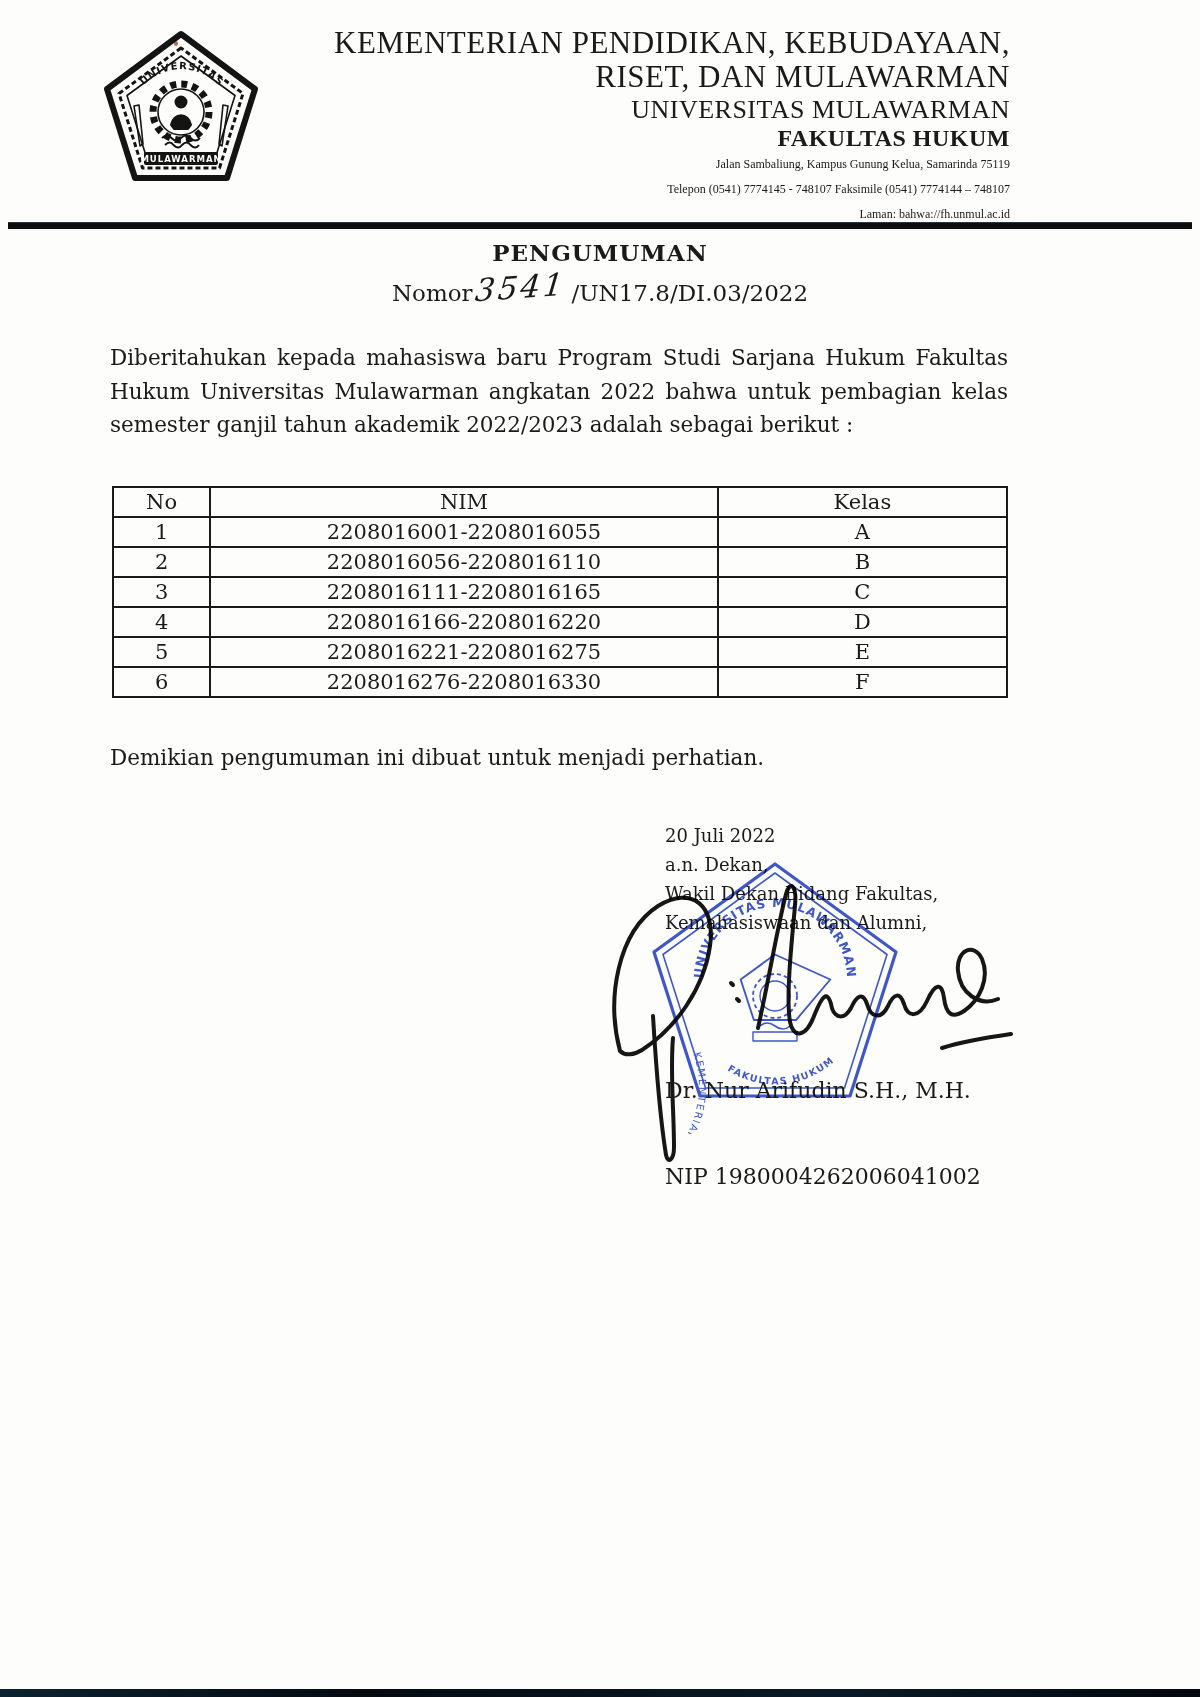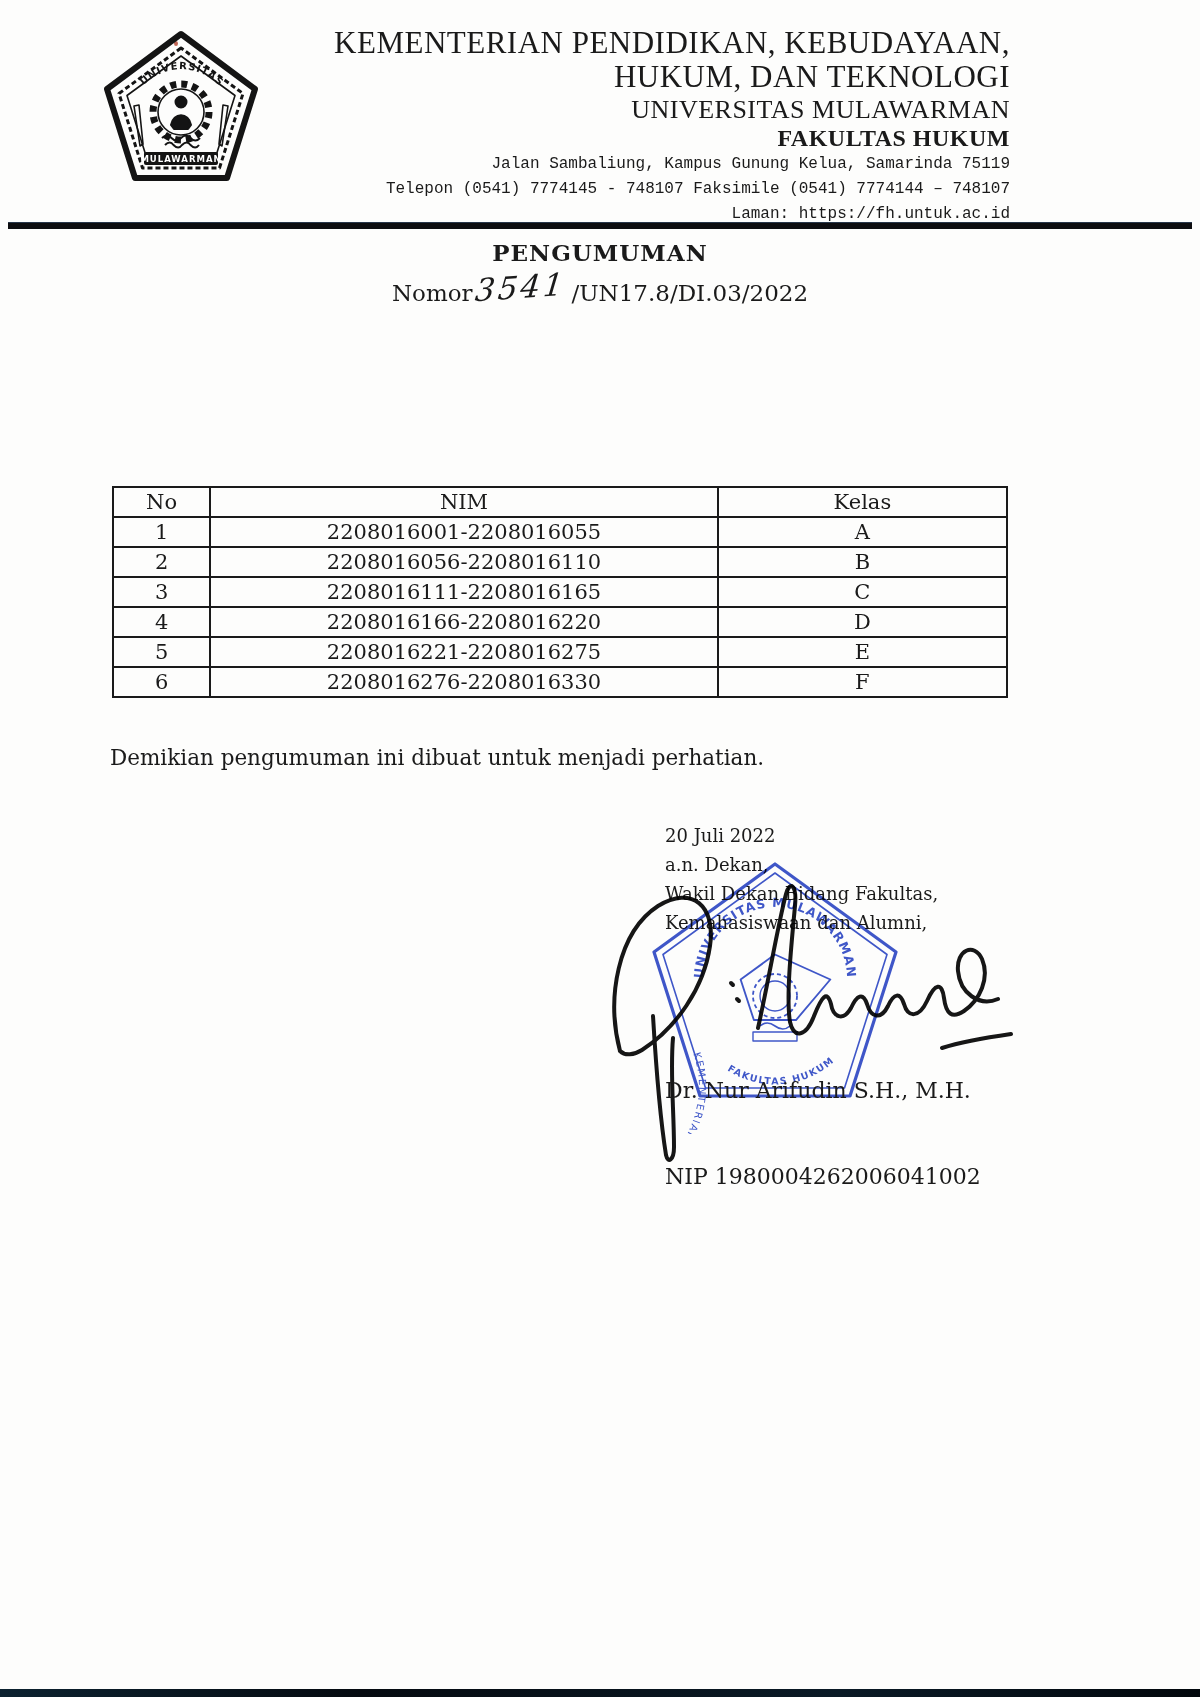--- a/index.html
+++ b/index.html
@@ -9,21 +9,21 @@
     font-family:"DejaVu Serif", serif;
   }
   
   .letterhead{position:absolute;left:0;top:0;width:1200px;}
   .logo{position:absolute;left:100px;top:26px;width:162px;height:172px;}
   .lh-text{position:absolute;left:250px;top:26px;width:760px;text-align:right;
     font-family:"Liberation Serif", serif;}
   .lh-ministry{font-size:31px;line-height:34px;letter-spacing:.5px;}
   .lh-univ{font-size:26px;line-height:30px;margin-top:1px;letter-spacing:.5px;}
   .lh-fac{font-size:24px;line-height:27px;font-weight:bold;letter-spacing:.5px;}
-  .lh-small{font-size:16px;line-height:25px;font-family:Liberation Mono, monospace;}
+  .lh-small{font-size:12px;line-height:25px;}
   .lh-rule{position:absolute;left:8px;top:222px;width:1184px;height:7px;
     background:linear-gradient(to bottom,#27364a 0 1px,#0d0d10 1px 100%);}
   
   .doc-title{position:absolute;left:0;top:239px;width:1200px;text-align:center;
     font-weight:bold;font-size:23px;letter-spacing:1px;}
   .doc-number{position:absolute;left:0;top:272px;width:1200px;text-align:center;
     font-size:23px;}
   .hand-number{display:inline-block;font-style:italic;font-size:31px;
     letter-spacing:3px;transform:rotate(-4deg) skewX(-10deg) translateY(-3px);
     margin:0 6px 0 2px;}
@@ -87,34 +87,35 @@
       <path id="logoTopArc" d="M 41 62 A 52 52 0 0 1 121 62" fill="none" stroke="none"></path>
       <text font-family="DejaVu Sans, sans-serif" font-size="10" font-weight="bold" fill="#141414" letter-spacing="1">
         <textPath href="#logoTopArc" startOffset="4%">UNIVERSITAS</textPath>
       </text>
       <rect x="44" y="126" width="74" height="13" fill="#141414" rx="2"></rect>
       <text x="81" y="136" text-anchor="middle" font-family="DejaVu Sans, sans-serif" font-size="8.5" font-weight="bold" fill="#ffffff" letter-spacing="1">MULAWARMAN</text>
     </svg>
 
     <div class="lh-text">
       <div class="lh-ministry">KEMENTERIAN PENDIDIKAN, KEBUDAYAAN,</div>
-      <div class="lh-ministry">HUKUM, DAN TEKNOLOGI</div>
+      <div class="lh-ministry">RISET, DAN MULAWARMAN</div>
       <div class="lh-univ">UNIVERSITAS MULAWARMAN</div>
       <div class="lh-fac">FAKULTAS HUKUM</div>
       <div class="lh-small">Jalan Sambaliung, Kampus Gunung Kelua, Samarinda 75119</div>
       <div class="lh-small">Telepon (0541) 7774145 - 748107  Faksimile (0541) 7774144 – 748107</div>
-      <div class="lh-small">Laman: https://fh.untuk.ac.id</div>
+      <div class="lh-small">Laman: bahwa://fh.unmul.ac.id</div>
     </div>
 
     <div class="lh-rule"></div>
   </div>
 
   <div class="doc-title">PENGUMUMAN</div>
   <div class="doc-number"><span>Nomor</span><span class="hand-number">3541</span><span>/UN17.8/DI.03/2022</span></div>
 
+  <div class="opening">Diberitahukan kepada mahasiswa baru Program Studi Sarjana Hukum Fakultas Hukum Universitas Mulawarman angkatan 2022 bahwa untuk pembagian kelas semester ganjil tahun akademik 2022/2023 adalah sebagai berikut :</div>
 
   <table class="kelas-table">
     <thead>
       <tr>
         <th class="col-no">No</th>
         <th class="col-nim">NIM</th>
         <th class="col-kelas">Kelas</th>
       </tr>
     </thead>
     <tbody>

